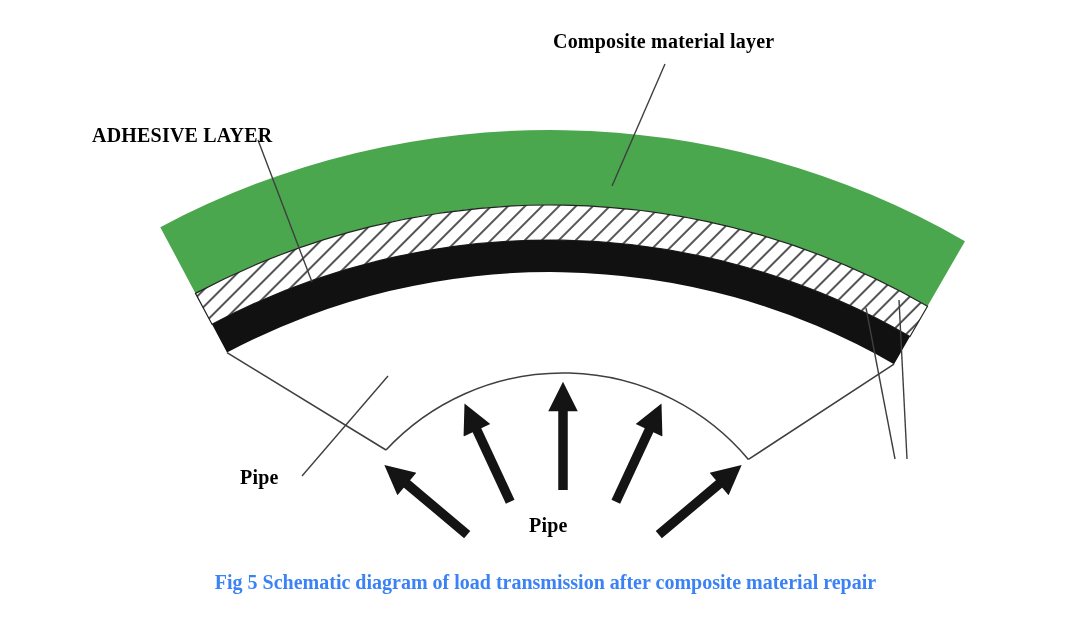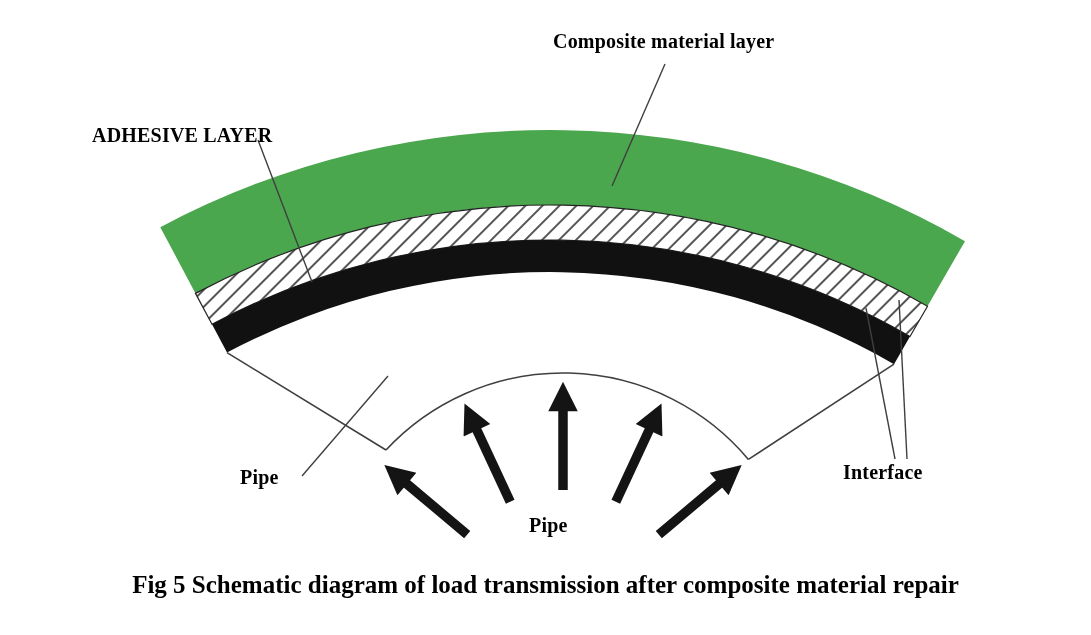--- a/index.html
+++ b/index.html
@@ -13,21 +13,21 @@
     position:absolute;font-weight:700;font-size:20px;color:#000;
     white-space:nowrap;letter-spacing:.2px;
   }
   .lbl-composite{left:553px;top:30px;}
   .lbl-adhesive{left:92px;top:104px;margin-top:20px;}
   .lbl-pipe{left:240px;top:466px;}
   .lbl-load{left:529px;top:514px;}
   .lbl-interface{left:843px;top:461px;}
   .caption{
     position:absolute;left:0;right:0;top:571px;text-align:center;
-    font-weight:700;font-size:25px;color:#000000;
+    font-weight:700;font-size:20px;color:#3b82f6;
   }
 </style>
 </head>
 <body>
 
 <div class="stage">
 
   <svg class="diagram" width="1091" height="635" viewBox="0 0 1091 635">
     <defs>
       <pattern id="hatch" width="12" height="12" patternUnits="userSpaceOnUse" patternTransform="rotate(45)">
@@ -62,16 +62,15 @@
       <line stroke-width="9.5" marker-end="url(#ah)" x1="563" y1="490" x2="563" y2="409" stroke="#141414"></line>
       <line stroke-width="9.5" marker-end="url(#ah)" x1="615.8" y1="501.7" x2="650" y2="428.3" stroke="#141414"></line>
       <line stroke-width="9.5" marker-end="url(#ah)" x1="658.8" y1="534.6" x2="720.8" y2="482.5" stroke="#141414"></line>
     </g>
   </svg>
 
   <div class="lbl lbl-composite">Composite material layer</div>
   <div class="lbl lbl-adhesive">ADHESIVE LAYER</div>
   <div class="lbl lbl-pipe">Pipe</div>
   <div class="lbl lbl-load">Pipe</div>
-  <div class="lbl lbl-interface">Interface</div>
 
   <div class="caption">Fig 5 Schematic diagram of load transmission after composite material repair</div>
 </div>
 
 </body></html>

